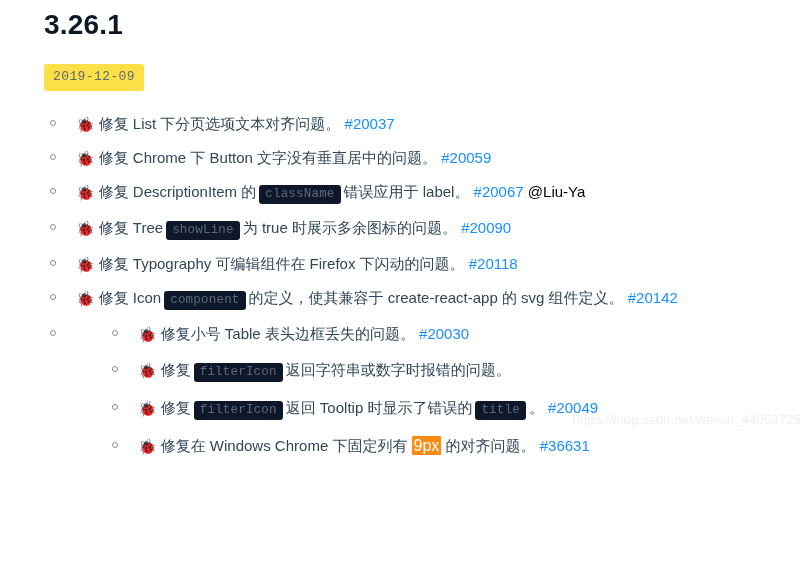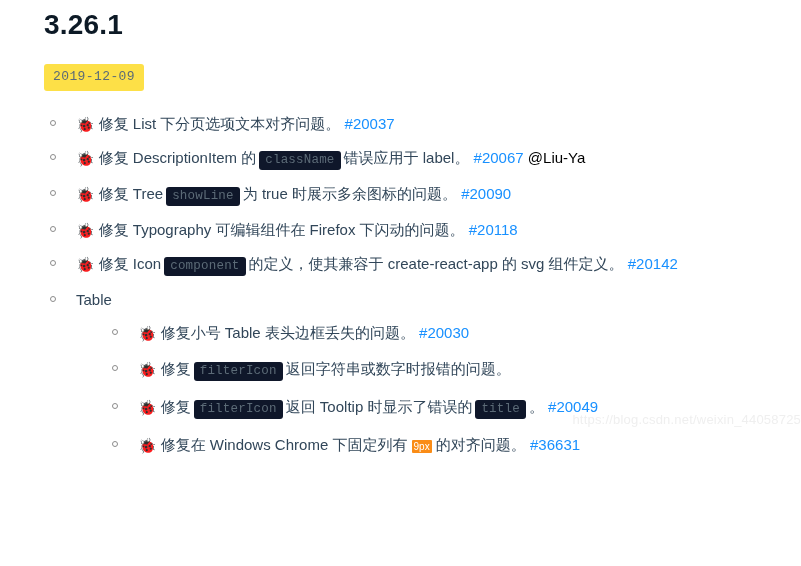--- a/index.html
+++ b/index.html
@@ -123,21 +123,21 @@
     color: #000000;
     text-decoration: none;
   }
 
   
   mark.hl {
     background: #fa8c16;
     color: #ffffff;
     padding: 1px 2px;
     border-radius: 1px;
-    font-size: 10px;
+    font-size: 16px;
   }
 
   
   li.group > .group-label {
     display: block;
   }
   ul.changelog.level-2 {
     list-style: none;
     padding-left: 30px;
     margin-bottom: 0;
@@ -173,20 +173,24 @@
     <span class="date-badge">2019-12-09</span>
   </div>
 
   <ul class="changelog level-1">
 
     <li class="entry">
       <span class="bullet"></span>
       <span class="entry-text"><span class="emoji-bug">🐞</span><span>修复 List 下分页选项文本对齐问题。</span> <a class="issue-link" href="#">#20037</a></span>
     </li>
 
+    <li class="entry">
+      <span class="bullet"></span>
+      <span class="entry-text"><span class="emoji-bug">🐞</span><span>修复 Chrome 下 Button 文字没有垂直居中的问题。</span> <a class="issue-link" href="#">#20059</a></span>
+    </li>
 
     <li class="entry">
       <span class="bullet"></span>
       <span class="entry-text"><span class="emoji-bug">🐞</span><span>修复 DescriptionItem 的</span><code class="inline-code">className</code><span>错误应用于 label。</span> <a class="issue-link" href="#">#20067</a> <a class="handle-link" href="#">@Liu-Ya</a></span>
     </li>
 
     <li class="entry">
       <span class="bullet"></span>
       <span class="entry-text"><span class="emoji-bug">🐞</span><span>修复 Tree</span><code class="inline-code">showLine</code><span>为 true 时展示多余图标的问题。</span> <a class="issue-link" href="#">#20090</a></span>
     </li>
@@ -196,21 +200,20 @@
       <span class="entry-text"><span class="emoji-bug">🐞</span><span>修复 Typography 可编辑组件在 Firefox 下闪动的问题。</span> <a class="issue-link" href="#">#20118</a></span>
     </li>
 
     <li class="entry">
       <span class="bullet"></span>
       <span class="entry-text"><span class="emoji-bug">🐞</span><span>修复 Icon</span><code class="inline-code">component</code><span>的定义，使其兼容于 create-react-app 的 svg 组件定义。</span> <a class="issue-link" href="#">#20142</a></span>
     </li>
 
     <li class="entry group">
       <span class="bullet"></span>
-      <span class="group-label">Table</span>
 
       <ul class="changelog level-2">
 
         <li class="entry">
           <span class="bullet"></span>
           <span class="entry-text"><span class="emoji-bug">🐞</span><span>修复小号 Table 表头边框丢失的问题。</span> <a class="issue-link" href="#">#20030</a></span>
         </li>
 
         <li class="entry">
           <span class="bullet"></span>

